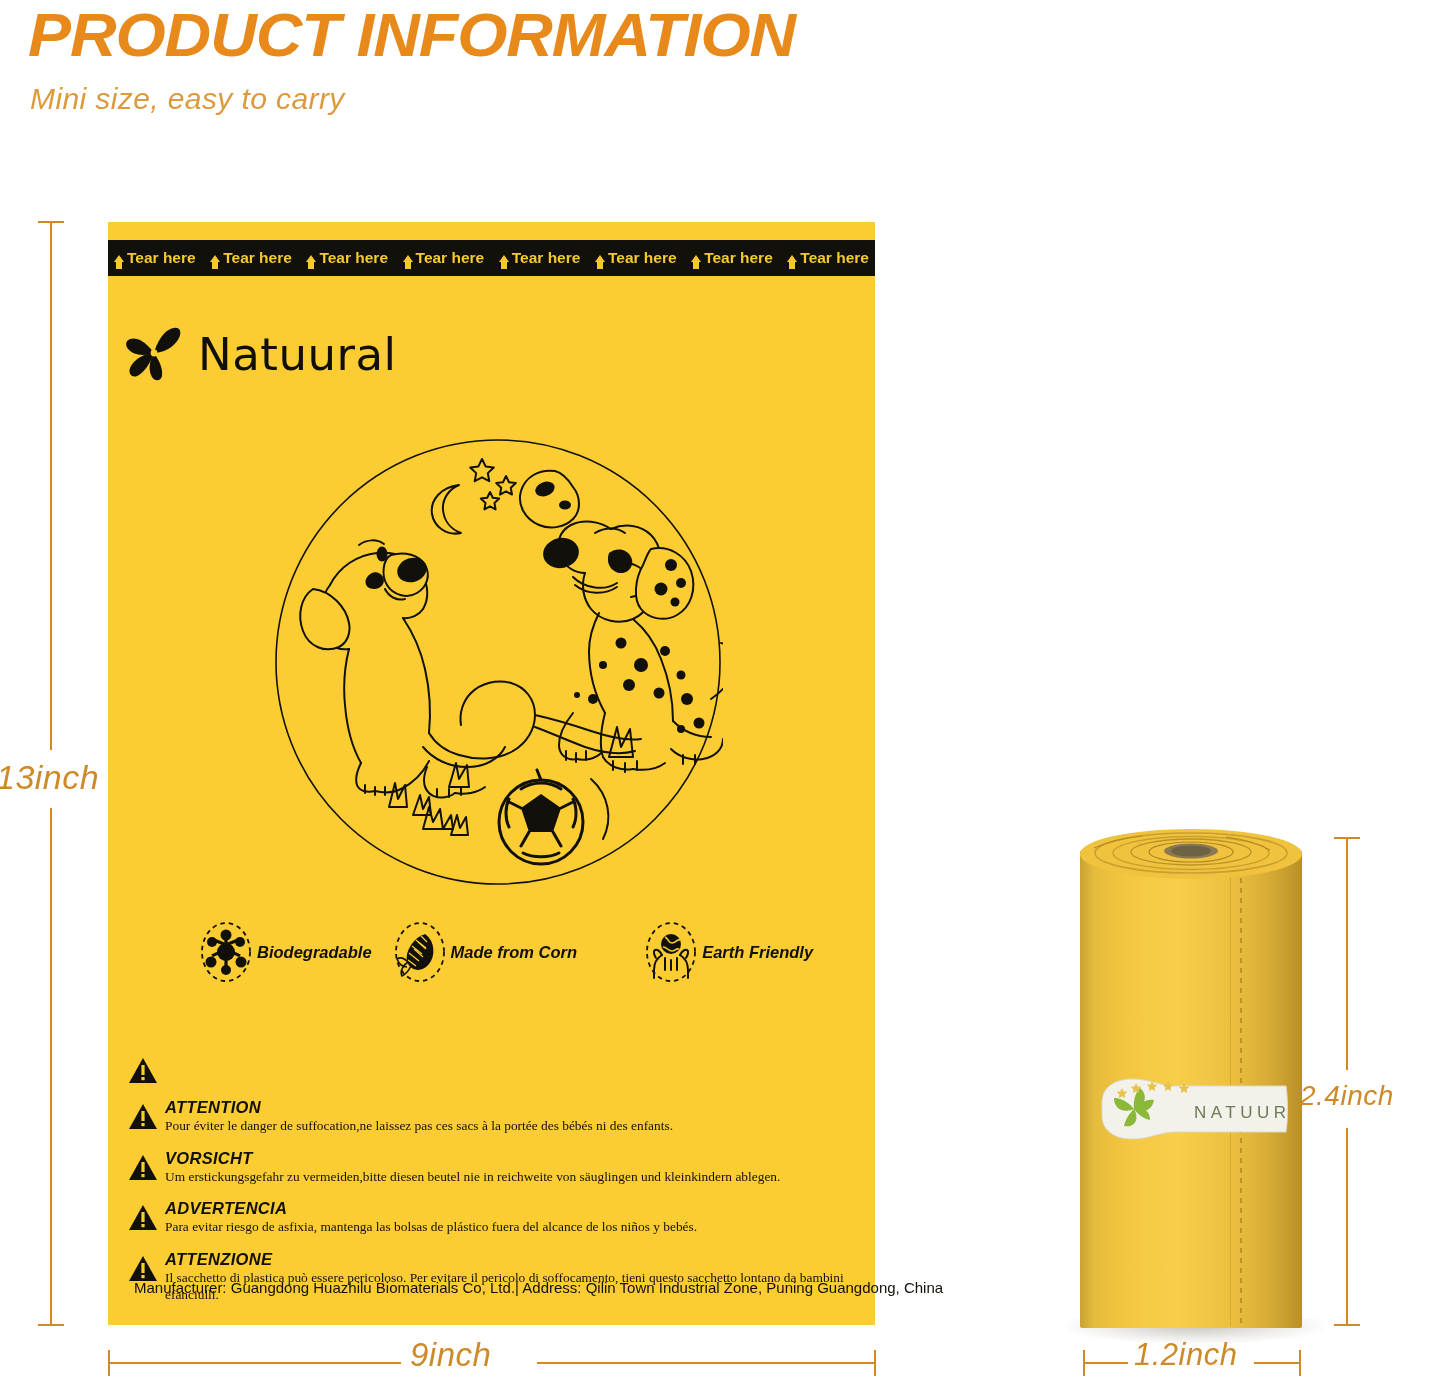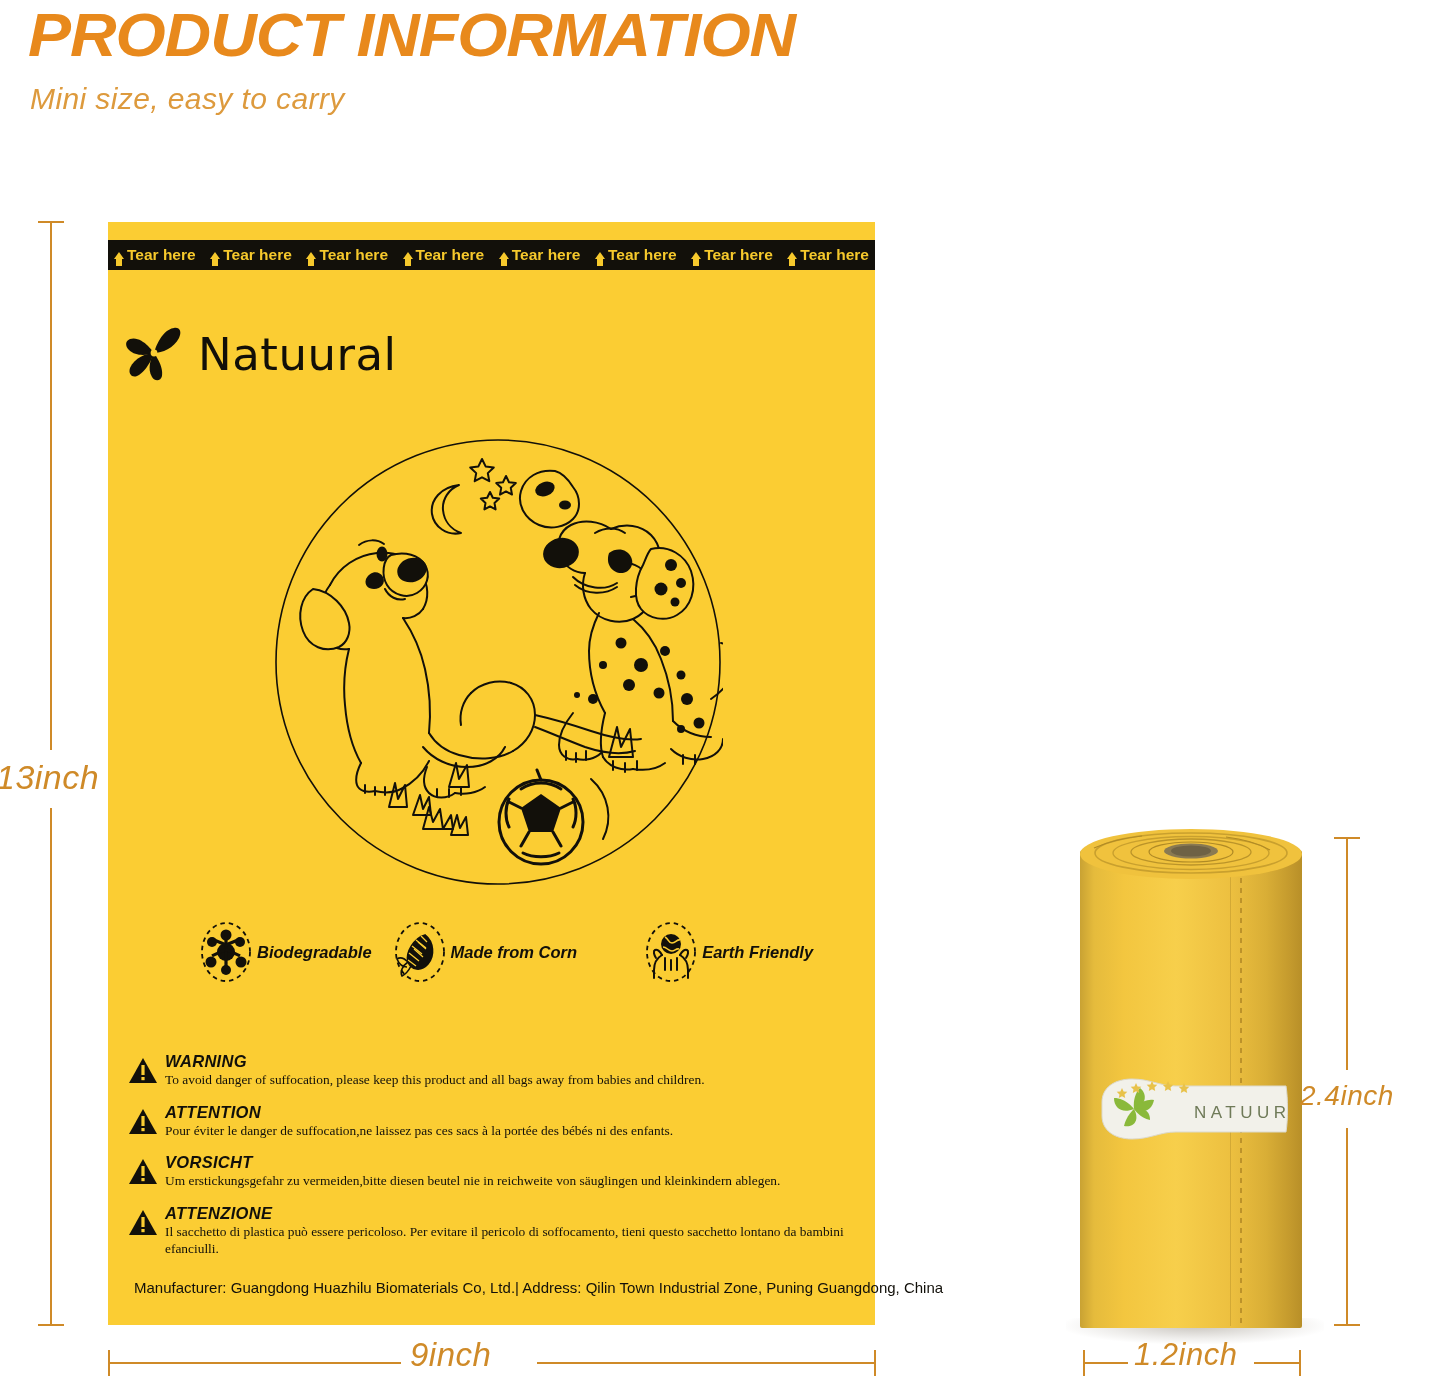--- a/index.html
+++ b/index.html
@@ -31,21 +31,21 @@
     white-space:nowrap;letter-spacing:0.5px;
   }
 
   
   #bag{
     position:absolute;left:108px;top:222px;width:767px;height:1103px;
     background:#fbcd33;
   }
   
   #tear-strip{
-    position:absolute;left:0;top:18px;width:100%;height:30px;
+    position:absolute;left:0;top:18px;width:100%;height:36px;
     background:#12100a;display:flex;align-items:center;
     justify-content:space-between;padding:0 6px;box-sizing:border-box;
   }
   .tear-item{display:flex;align-items:center;gap:3px;}
   .tear-arrow{
     width:0;height:0;position:relative;
     border-left:5px solid transparent;border-right:5px solid transparent;
     border-bottom:7px solid #f6c92c;
   }
   .tear-arrow::after{
@@ -366,24 +366,20 @@
   </div>
 
   <div id="warnings">
 
     <div class="warn-row">
       <svg class="warn-tri" width="30" height="27" viewBox="0 0 30 27">
         <path d="M15 1 L29 26 L1 26 Z" fill="#12100a"></path>
         <rect x="13.4" y="8" width="3.2" height="10" fill="#fbcd33"></rect>
         <rect x="13.4" y="20" width="3.2" height="3.2" fill="#fbcd33"></rect>
       </svg>
-      <div>
-        <div class="warn-head">WARNING</div>
-        <div class="warn-body">To avoid danger of suffocation, please keep this product and all bags away from babies and children.</div>
-      </div>
     </div>
 
     <div class="warn-row">
       <svg class="warn-tri" width="30" height="27" viewBox="0 0 30 27">
         <path d="M15 1 L29 26 L1 26 Z" fill="#12100a"></path>
         <rect x="13.4" y="8" width="3.2" height="10" fill="#fbcd33"></rect>
         <rect x="13.4" y="20" width="3.2" height="3.2" fill="#fbcd33"></rect>
       </svg>
       <div>
         <div class="warn-head">ATTENTION</div>
@@ -396,20 +392,31 @@
         <path d="M15 1 L29 26 L1 26 Z" fill="#12100a"></path>
         <rect x="13.4" y="8" width="3.2" height="10" fill="#fbcd33"></rect>
         <rect x="13.4" y="20" width="3.2" height="3.2" fill="#fbcd33"></rect>
       </svg>
       <div>
         <div class="warn-head">VORSICHT</div>
         <div class="warn-body">Um erstickungsgefahr zu vermeiden,bitte diesen beutel nie in reichweite von säuglingen und kleinkindern ablegen.</div>
       </div>
     </div>
 
+    <div class="warn-row">
+      <svg class="warn-tri" width="30" height="27" viewBox="0 0 30 27">
+        <path d="M15 1 L29 26 L1 26 Z" fill="#12100a"></path>
+        <rect x="13.4" y="8" width="3.2" height="10" fill="#fbcd33"></rect>
+        <rect x="13.4" y="20" width="3.2" height="3.2" fill="#fbcd33"></rect>
+      </svg>
+      <div>
+        <div class="warn-head">ADVERTENCIA</div>
+        <div class="warn-body">Para evitar riesgo de asfixia, mantenga las bolsas de plástico fuera del alcance de los niños y bebés.</div>
+      </div>
+    </div>
 
     <div class="warn-row">
       <svg class="warn-tri" width="30" height="27" viewBox="0 0 30 27">
         <path d="M15 1 L29 26 L1 26 Z" fill="#12100a"></path>
         <rect x="13.4" y="8" width="3.2" height="10" fill="#fbcd33"></rect>
         <rect x="13.4" y="20" width="3.2" height="3.2" fill="#fbcd33"></rect>
       </svg>
       <div>
         <div class="warn-head">ATTENZIONE</div>
         <div class="warn-body">Il sacchetto di plastica può essere pericoloso. Per evitare il pericolo di soffocamento, tieni questo sacchetto lontano da bambini efanciulli.</div>

